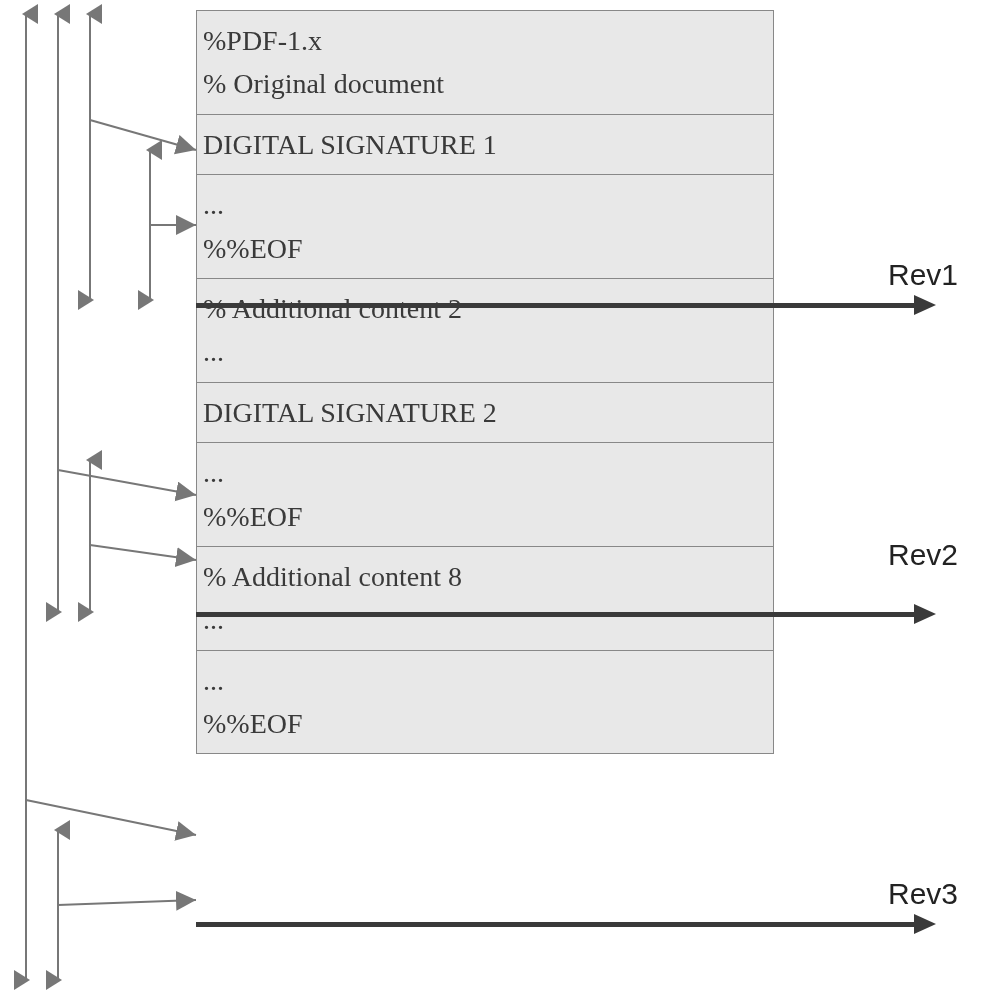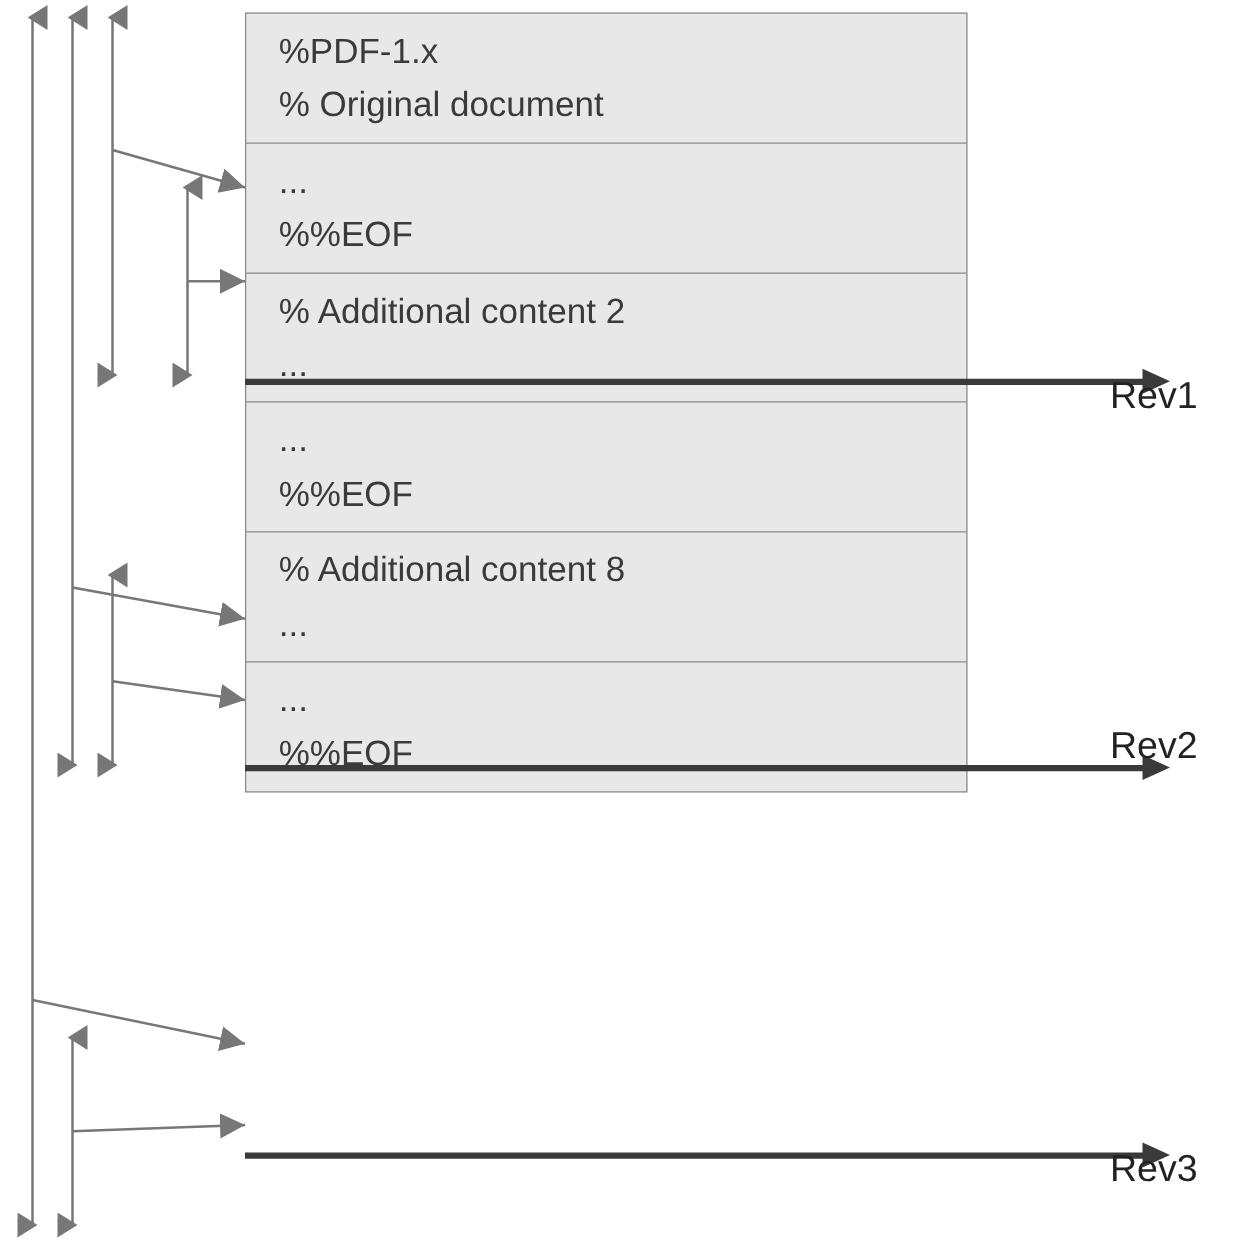--- a/index.html
+++ b/index.html
@@ -18,25 +18,25 @@
   .doc {
     position: absolute;
     left: 196px;
     top: 10px;
     width: 576px;
     background: #e8e8e8;
     border: 1px solid #888;
   }
   .cell {
     border-bottom: 1px solid #888;
-    padding: 8px 26px;
+    padding: 8px 6px;
     font-size: 28px;
     line-height: 1.55;
     color: #3a3a3a;
-    font-family: Liberation Sans, sans-serif;
+    font-family: Liberation Serif, serif;
     white-space: pre;
   }
   .doc .cell:last-child { border-bottom: none; }
   .revline {
     position: absolute;
     height: 0;
     border-top: 5px solid #3a3a3a;
     left: 196px;
   }
   .revhead {
@@ -44,41 +44,42 @@
     width: 0; height: 0;
     border-top: 10px solid transparent;
     border-bottom: 10px solid transparent;
     border-left: 22px solid #3a3a3a;
   }
   .revlabel {
     position: absolute;
     font-family: Arial, Helvetica, sans-serif;
     font-size: 30px;
     color: #222;
-    margin-top: 42px;
   }
   svg.arrows {
     position: absolute;
     left: 0; top: 0;
     width: 988px; height: 1000px;
     pointer-events: none;
   }
 </style>
 </head>
 <body>
 
 <div class="canvas">
 
   <div class="doc">
     <div class="cell">%PDF-1.x
 % Original document</div>
+    <div class="cell">DIGITAL SIGNATURE 1</div>
     <div class="cell">...
 %%EOF</div>
     <div class="cell">% Additional content 2
 ...</div>
+    <div class="cell">DIGITAL SIGNATURE 2</div>
     <div class="cell">...
 %%EOF</div>
     <div class="cell">% Additional content 8
 ...</div>
     <div class="cell">...
 %%EOF</div>
   </div>
 
   <div class="revline" style="top:303px; width:722px;"></div>
   <div class="revhead" style="top:295px; left:914px;"></div>

